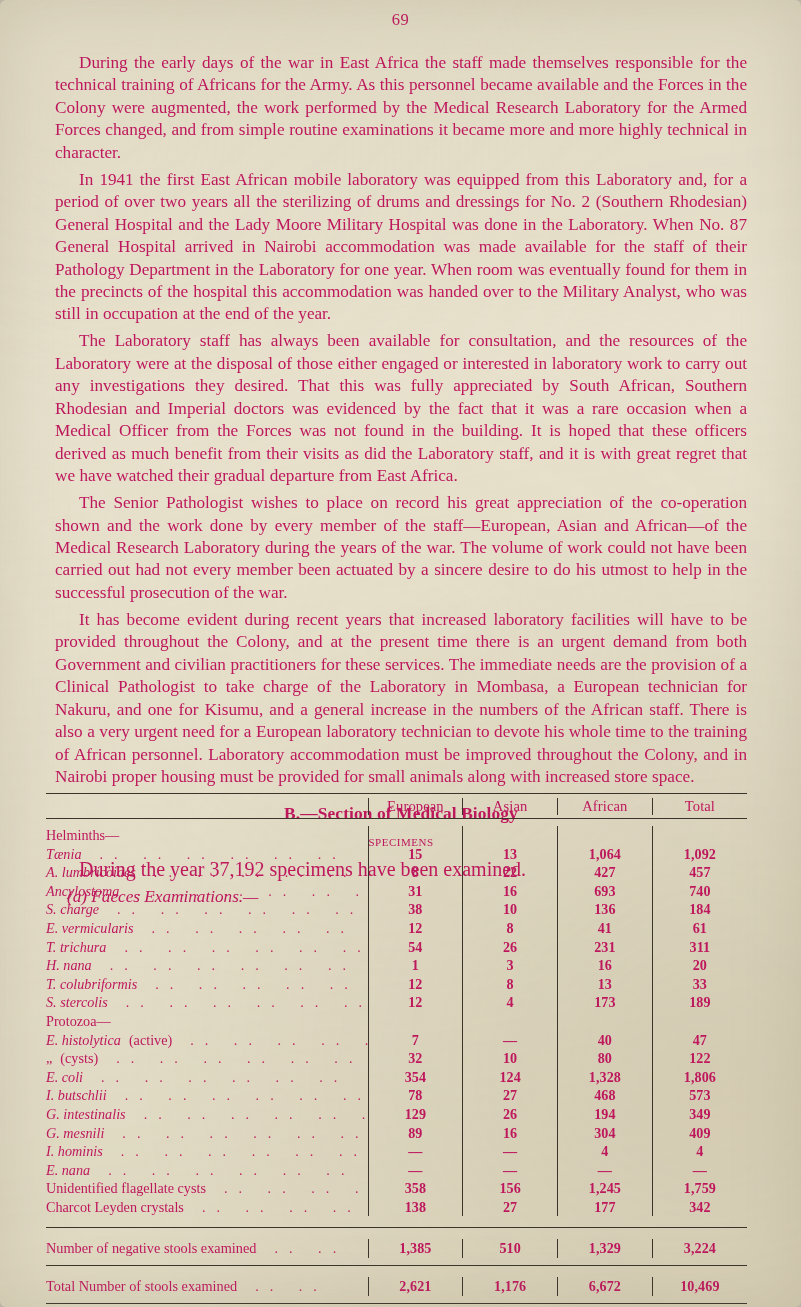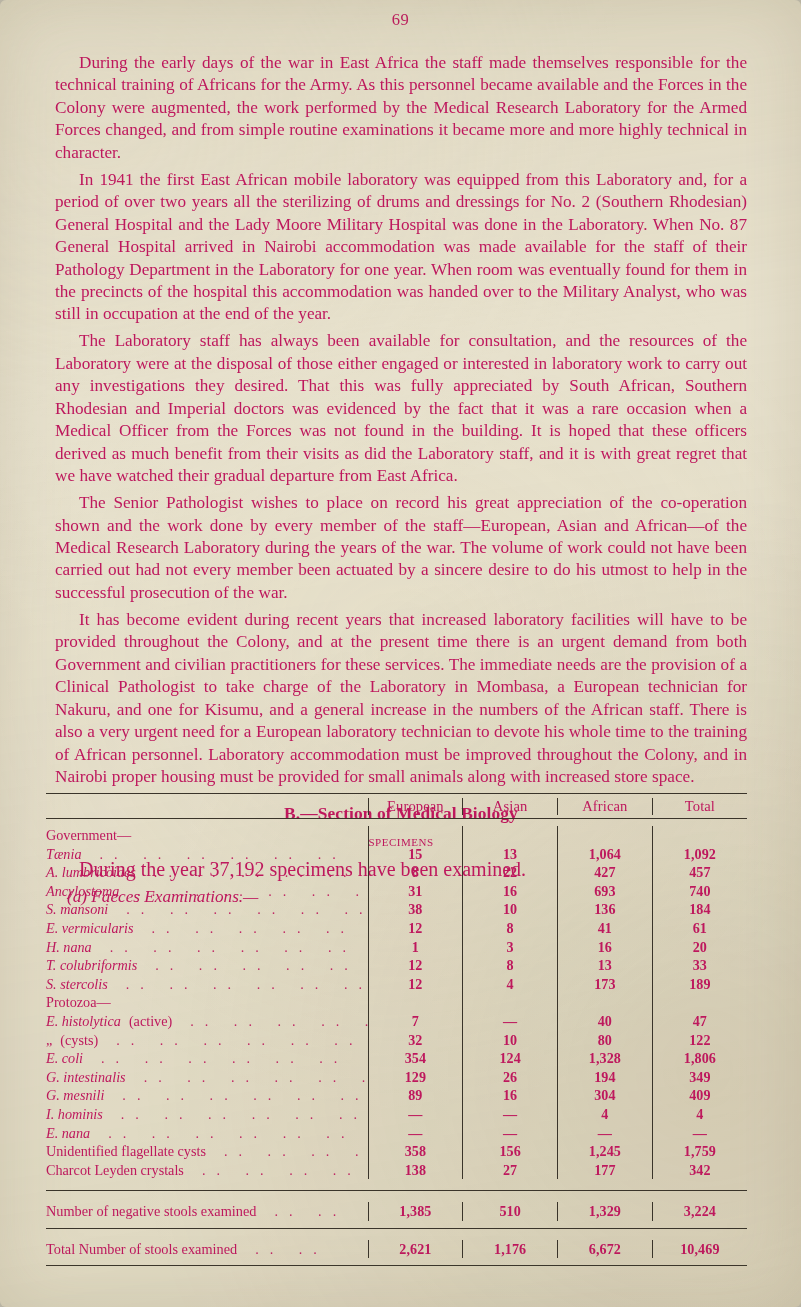--- a/index.html
+++ b/index.html
@@ -237,21 +237,21 @@
             <th class="hdr">African</th>
             <th class="hdr">Total</th>
           </tr>
           <tr class="rule-head">
             <td colspan="5"></td>
           </tr>
           <tr class="spacer">
             <td colspan="5"></td>
           </tr>
           <tr>
-            <td class="lbl grp">Government—</td>
+            <td class="lbl grp">Helminths—</td>
             <td class="num">&nbsp;</td>
             <td class="num">&nbsp;</td>
             <td class="num">&nbsp;</td>
             <td class="num">&nbsp;</td>
           </tr>
           <tr>
             <td class="lbl sp">
               <div class="lead-cell">
                 <span class="lead-name ital">Tænia</span>
                 <span class="lead-dots">.. .. .. .. .. ..</span>
@@ -282,21 +282,21 @@
               </div>
             </td>
             <td class="num b">31</td>
             <td class="num b">16</td>
             <td class="num b">693</td>
             <td class="num b">740</td>
           </tr>
           <tr>
             <td class="lbl sp">
               <div class="lead-cell">
-                <span class="lead-name ital">S. mansoni</span>
+                <span class="lead-name ital">S. charge</span>
                 <span class="lead-dots">.. .. .. .. .. ..</span>
               </div>
             </td>
             <td class="num b">38</td>
             <td class="num b">10</td>
             <td class="num b">136</td>
             <td class="num b">184</td>
           </tr>
           <tr>
             <td class="lbl sp">
@@ -306,20 +306,32 @@
               </div>
             </td>
             <td class="num b">12</td>
             <td class="num b">8</td>
             <td class="num b">41</td>
             <td class="num b">61</td>
           </tr>
           <tr>
             <td class="lbl sp">
               <div class="lead-cell">
+                <span class="lead-name ital">T. trichura</span>
+                <span class="lead-dots">.. .. .. .. .. ..</span>
+              </div>
+            </td>
+            <td class="num b">54</td>
+            <td class="num b">26</td>
+            <td class="num b">231</td>
+            <td class="num b">311</td>
+          </tr>
+          <tr>
+            <td class="lbl sp">
+              <div class="lead-cell">
                 <span class="lead-name ital">H. nana</span>
                 <span class="lead-dots">.. .. .. .. .. ..</span>
               </div>
             </td>
             <td class="num b">1</td>
             <td class="num b">3</td>
             <td class="num b">16</td>
             <td class="num b">20</td>
           </tr>
           <tr>
@@ -387,20 +399,32 @@
               </div>
             </td>
             <td class="num b">354</td>
             <td class="num b">124</td>
             <td class="num b">1,328</td>
             <td class="num b">1,806</td>
           </tr>
           <tr>
             <td class="lbl sp">
               <div class="lead-cell">
+                <span class="lead-name ital">I. butschlii</span>
+                <span class="lead-dots">.. .. .. .. .. ..</span>
+              </div>
+            </td>
+            <td class="num b">78</td>
+            <td class="num b">27</td>
+            <td class="num b">468</td>
+            <td class="num b">573</td>
+          </tr>
+          <tr>
+            <td class="lbl sp">
+              <div class="lead-cell">
                 <span class="lead-name ital">G. intestinalis</span>
                 <span class="lead-dots">.. .. .. .. .. ..</span>
               </div>
             </td>
             <td class="num b">129</td>
             <td class="num b">26</td>
             <td class="num b">194</td>
             <td class="num b">349</td>
           </tr>
           <tr>

